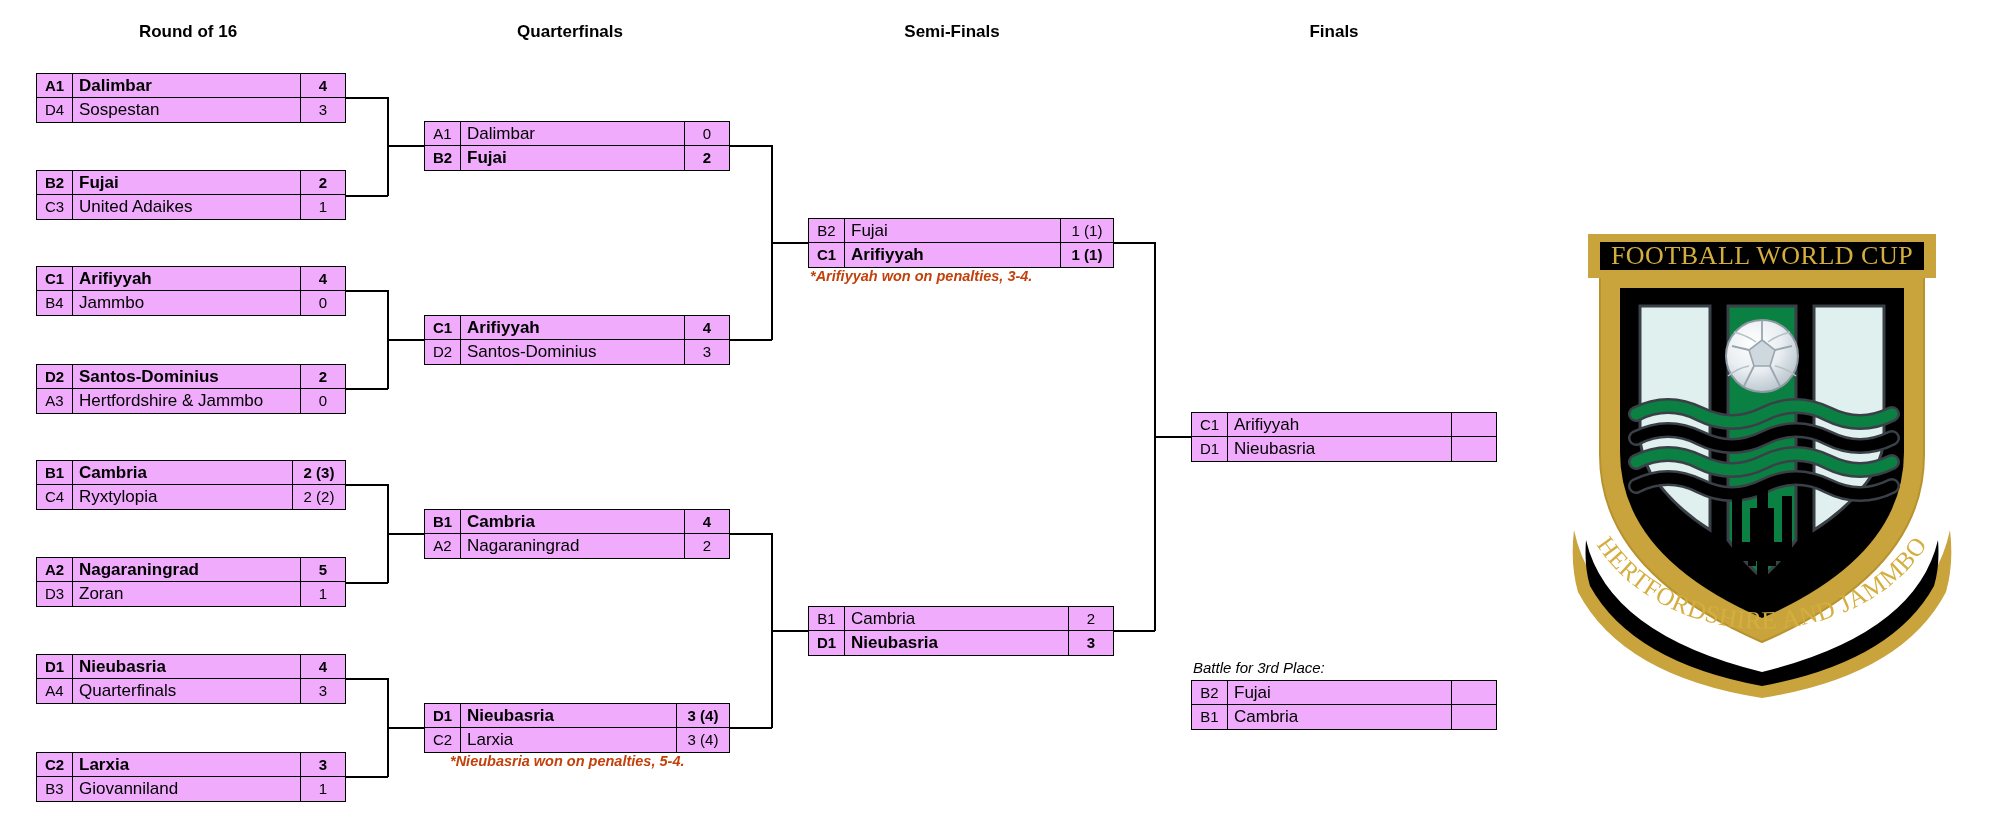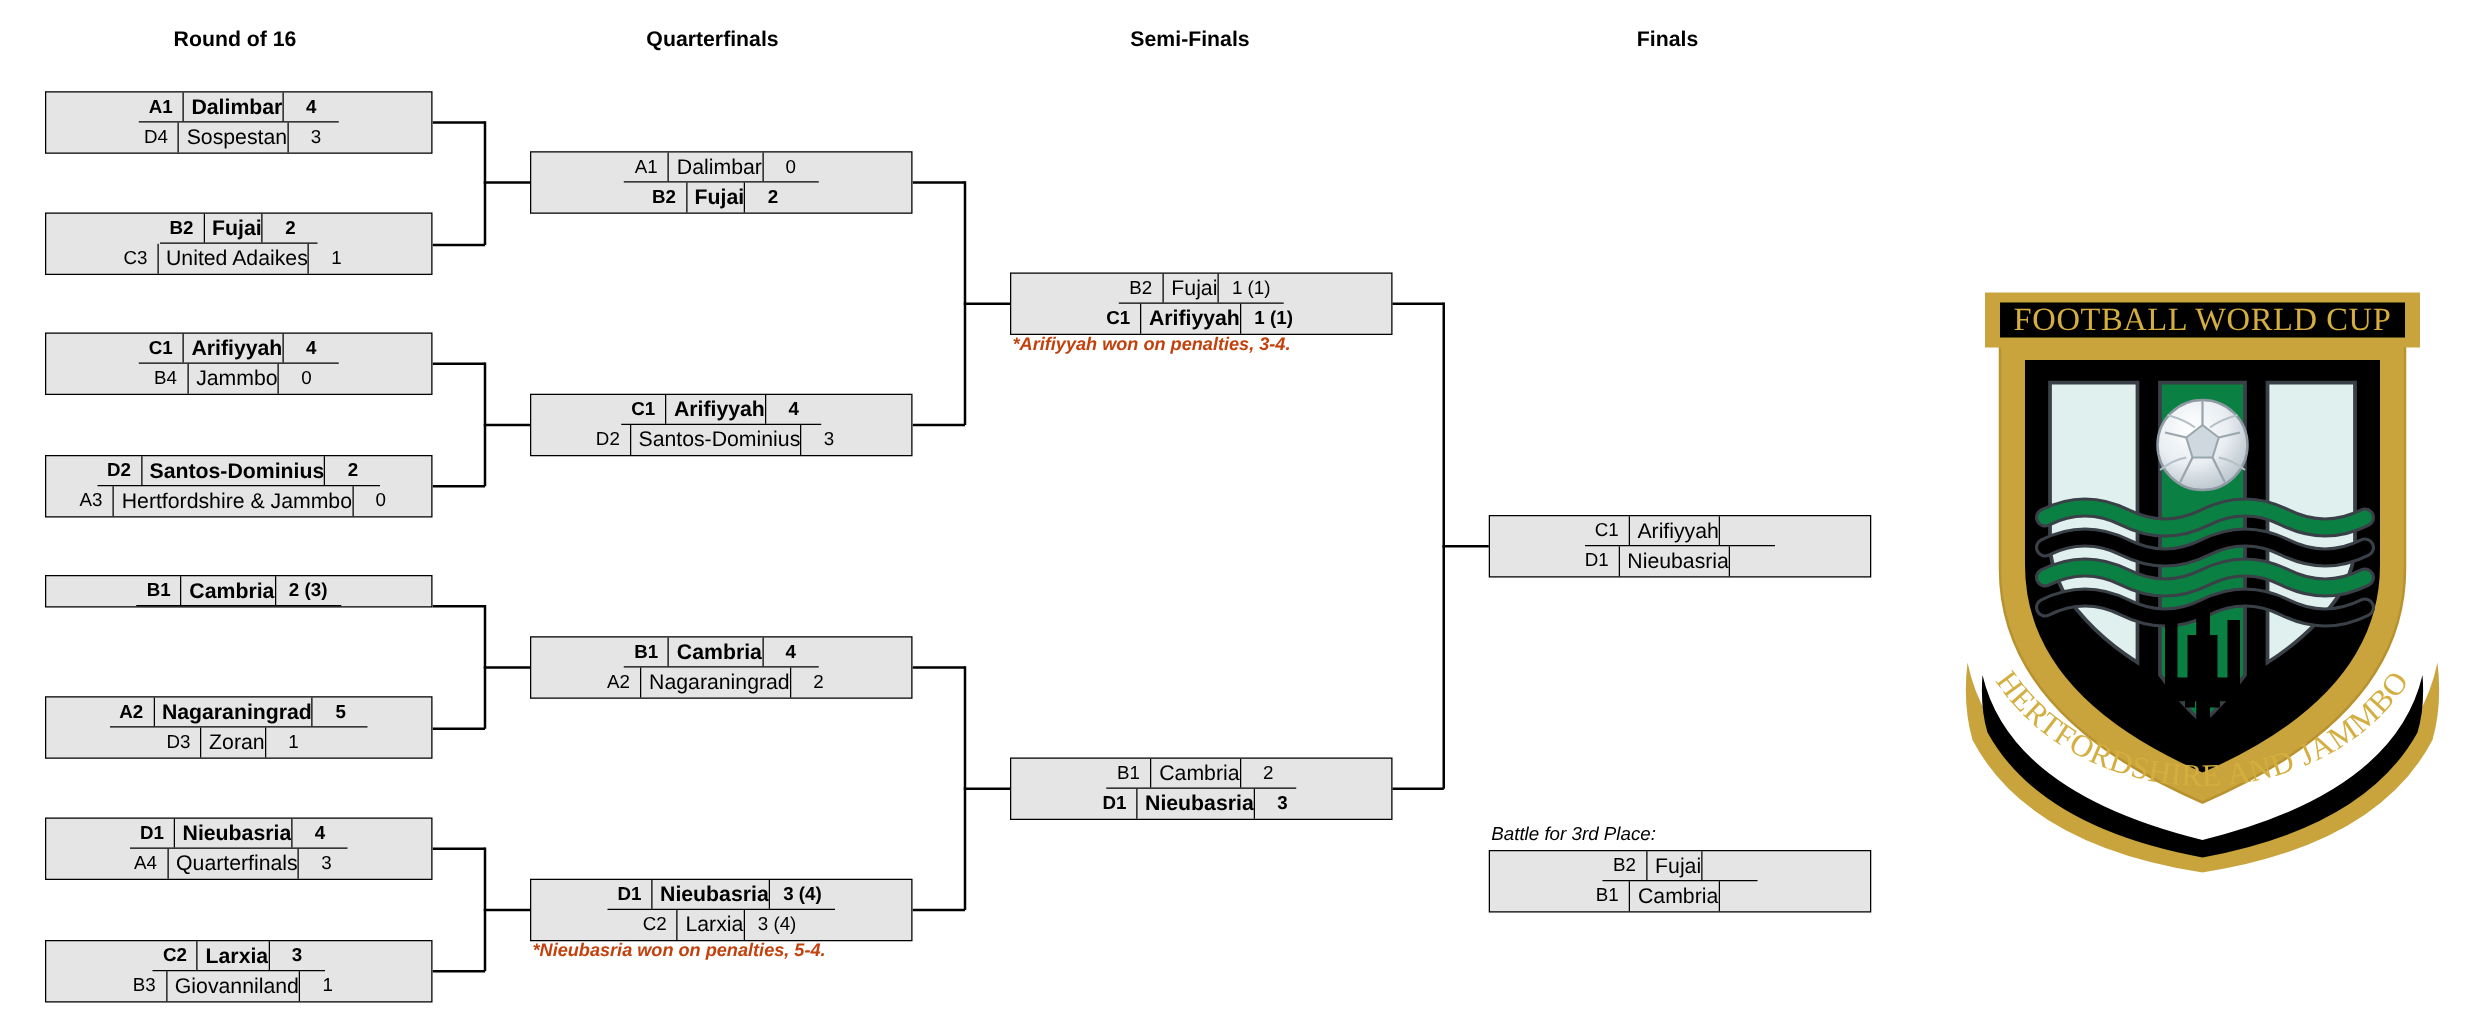--- a/index.html
+++ b/index.html
@@ -25,25 +25,24 @@
     color: #000;
     text-align: right;
     white-space: nowrap;
     transform: translateX(-50%);
   }
 
   
   .match {
     position: absolute;
     border: 1.5px solid #000;
-    background: #e5e5e5;
+    background: #f0abfc;
     display: flex;
     flex-direction: column;
     z-index: 5;
-    align-items: center;
   }
   .match .row {
     display: flex;
     height: 24px;
     line-height: 23px;
   }
   .match .row.top { border-bottom: 1.5px solid #000; }
   .match .seed {
     width: 36px;
     text-align: center;
@@ -205,20 +204,25 @@
       <div class="score">0</div>
     </div>
   </div>
 
   <div class="match" style="left:36px; top:460px; width:310px;">
     <div class="row top winner">
       <div class="seed">B1</div>
       <div class="team">Cambria</div>
       <div class="score wide">2 (3)</div>
     </div>
+    <div class="row">
+      <div class="seed">C4</div>
+      <div class="team">Ryxtylopia</div>
+      <div class="score wide">2 (2)</div>
+    </div>
   </div>
 
   <div class="match" style="left:36px; top:557px; width:310px;">
     <div class="row top winner">
       <div class="seed">A2</div>
       <div class="team">Nagaraningrad</div>
       <div class="score">5</div>
     </div>
     <div class="row">
       <div class="seed">D3</div>
@@ -297,21 +301,21 @@
       <div class="seed">D1</div>
       <div class="team">Nieubasria</div>
       <div class="score wide">3 (4)</div>
     </div>
     <div class="row">
       <div class="seed">C2</div>
       <div class="team">Larxia</div>
       <div class="score wide">3 (4)</div>
     </div>
   </div>
-  <div class="note" style="left:426px; top:753px;">*Nieubasria won on penalties, 5-4.</div>
+  <div class="note" style="left:450px; top:753px;">*Nieubasria won on penalties, 5-4.</div>
 
   <div class="match" style="left:808px; top:218px; width:306px;">
     <div class="row top">
       <div class="seed">B2</div>
       <div class="team">Fujai</div>
       <div class="score wide">1 (1)</div>
     </div>
     <div class="row winner">
       <div class="seed">C1</div>
       <div class="team">Arifiyyah</div>

